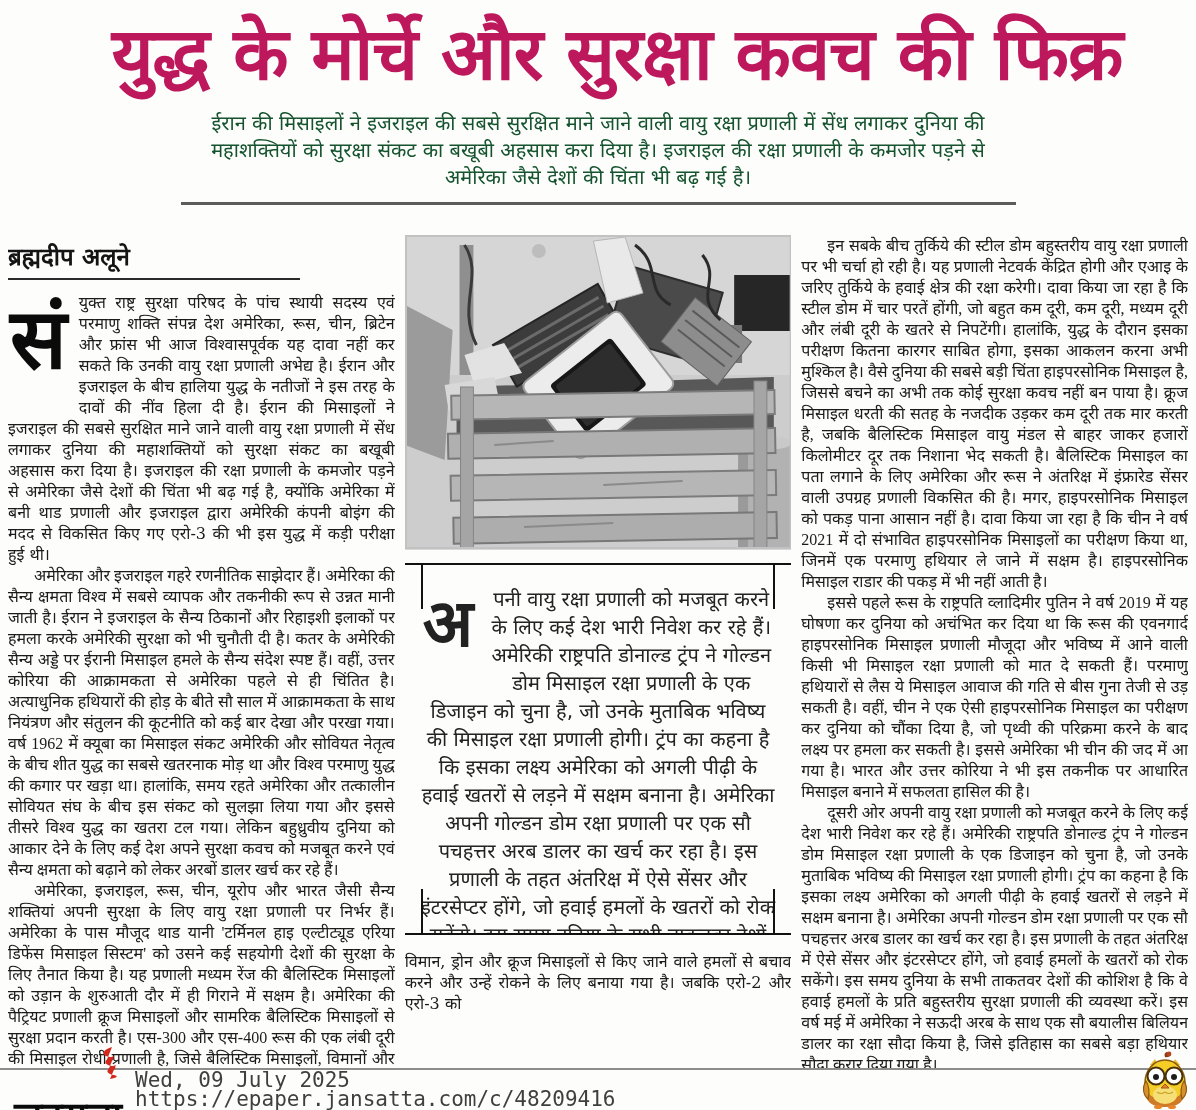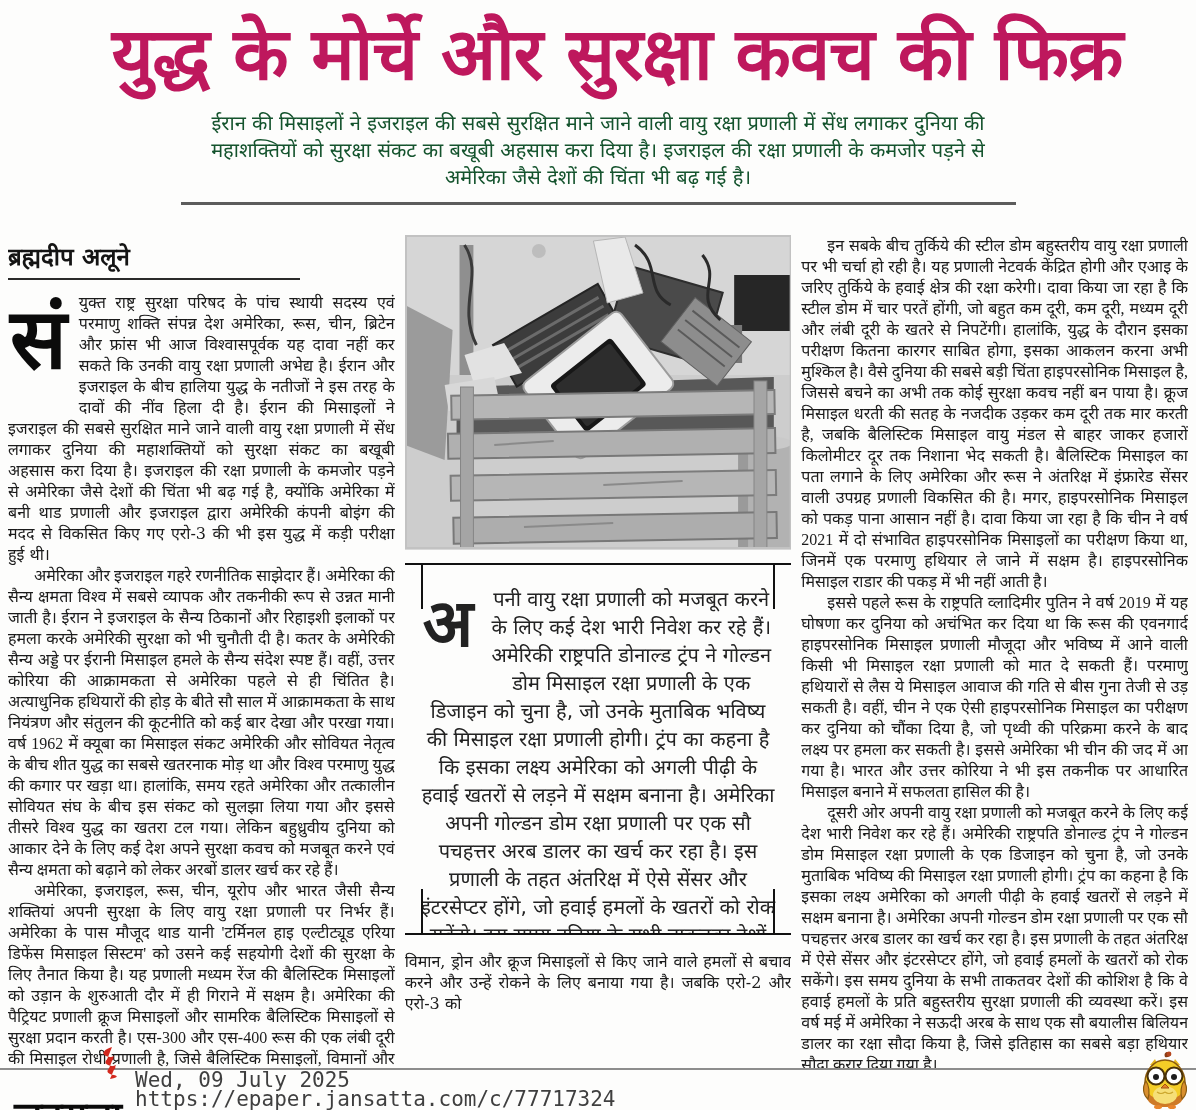--- a/index.html
+++ b/index.html
@@ -185,21 +185,21 @@
     <div class="logo">
       <svg width="25" height="34" viewBox="0 0 25 34">
         <path d="M16 1 C4 5 6 10 14 11 C20 12 18 15 10 16 Z" fill="#d3281e"></path>
         <path d="M18 10 C6 14 8 19 16 20 C22 21 20 24 12 25 Z" fill="#d3281e"></path>
         <path d="M20 19 C8 23 10 28 18 29 C23 30 21 32 14 33 Z" fill="#d3281e"></path>
       </svg>
       <span class="logo-text">जनसत्ता</span>
     </div>
     <div class="meta">
       <div>Wed, 09 July 2025</div>
-      <div>https://epaper.jansatta.com/c/77717324</div>
+      <div>https://epaper.jansatta.com/c/48209416</div>
     </div>
     <svg class="owl" width="50" height="58" viewBox="0 0 50 58">
       <path d="M25 6 C23 1 28 0 30 2 C32 4 29 7 25 6" fill="#8a3c14"></path>
       <circle cx="29" cy="3" r="2.4" fill="#b5451c"></circle>
       <path d="M10 14 L15 8 L18 15 Z" fill="#e9b921"></path>
       <path d="M40 14 L35 8 L32 15 Z" fill="#e9b921"></path>
       <ellipse cx="25" cy="32" rx="20" ry="23" fill="#f4cd27" stroke="#8a5a10" stroke-width="1.6"></ellipse>
       <path d="M6 38 C4 52 14 56 25 56 C36 56 46 52 44 38 C40 52 10 52 6 38 Z" fill="#ce7a26"></path>
       <path d="M6 30 C2 36 3 44 8 48 C10 42 9 34 6 30 Z" fill="#d98f2e" stroke="#8a5a10" stroke-width="1.2"></path>
       <path d="M44 30 C48 36 47 44 42 48 C40 42 41 34 44 30 Z" fill="#d98f2e" stroke="#8a5a10" stroke-width="1.2"></path>

